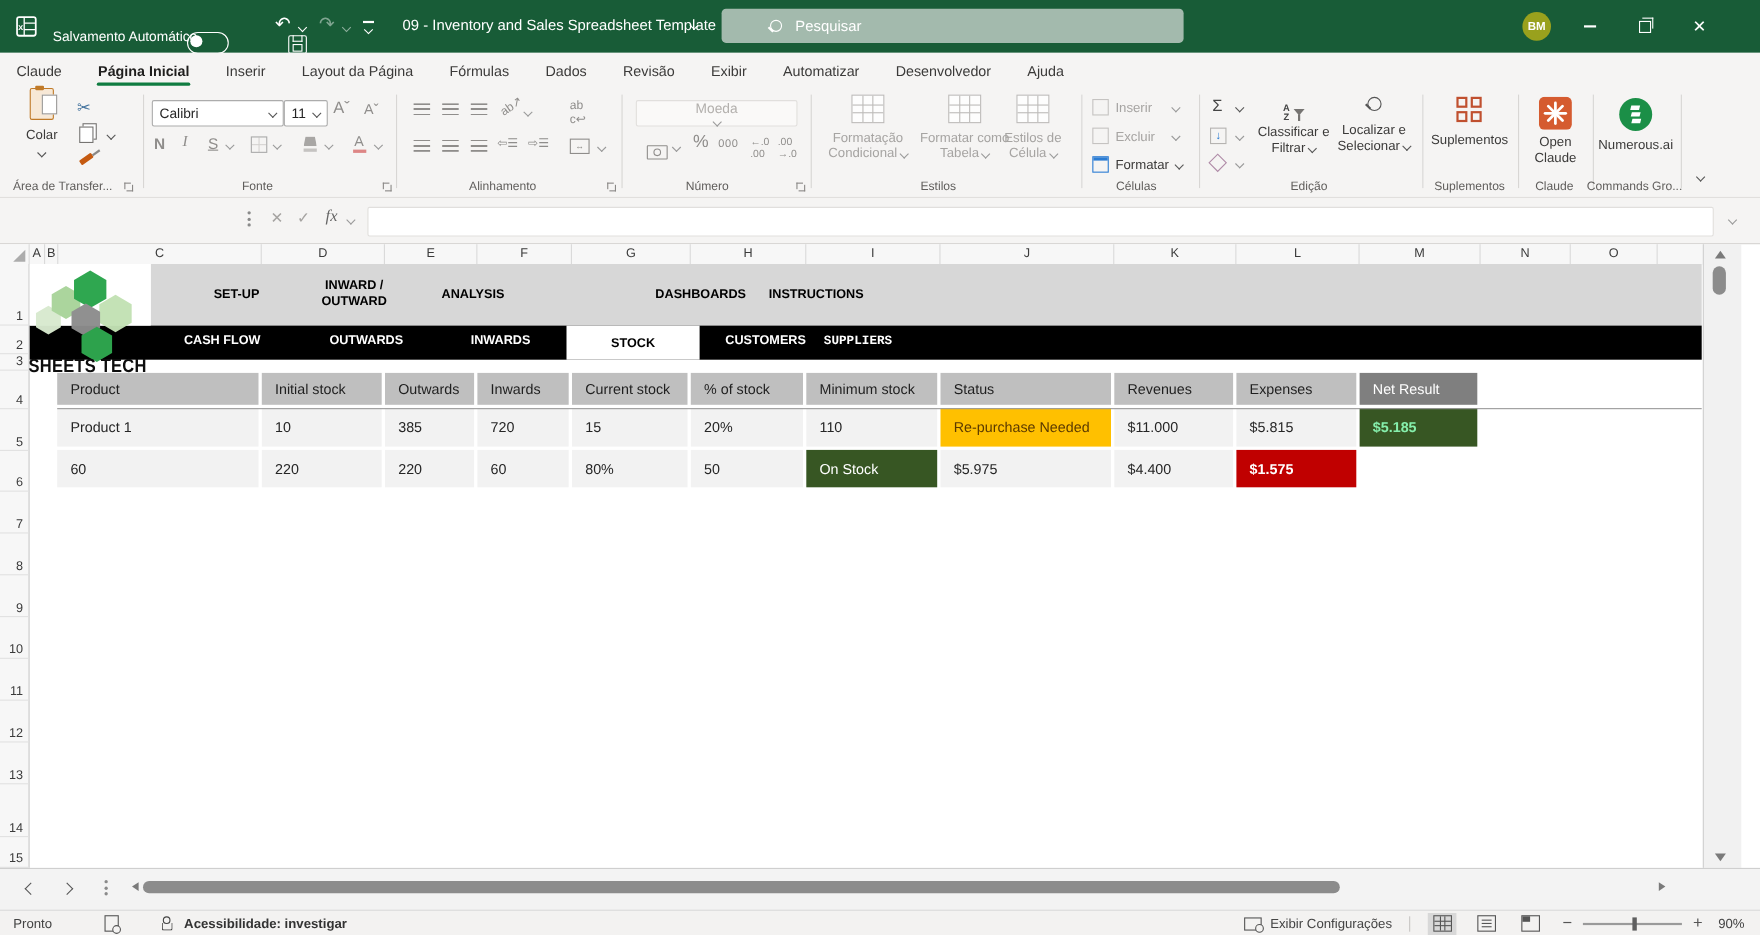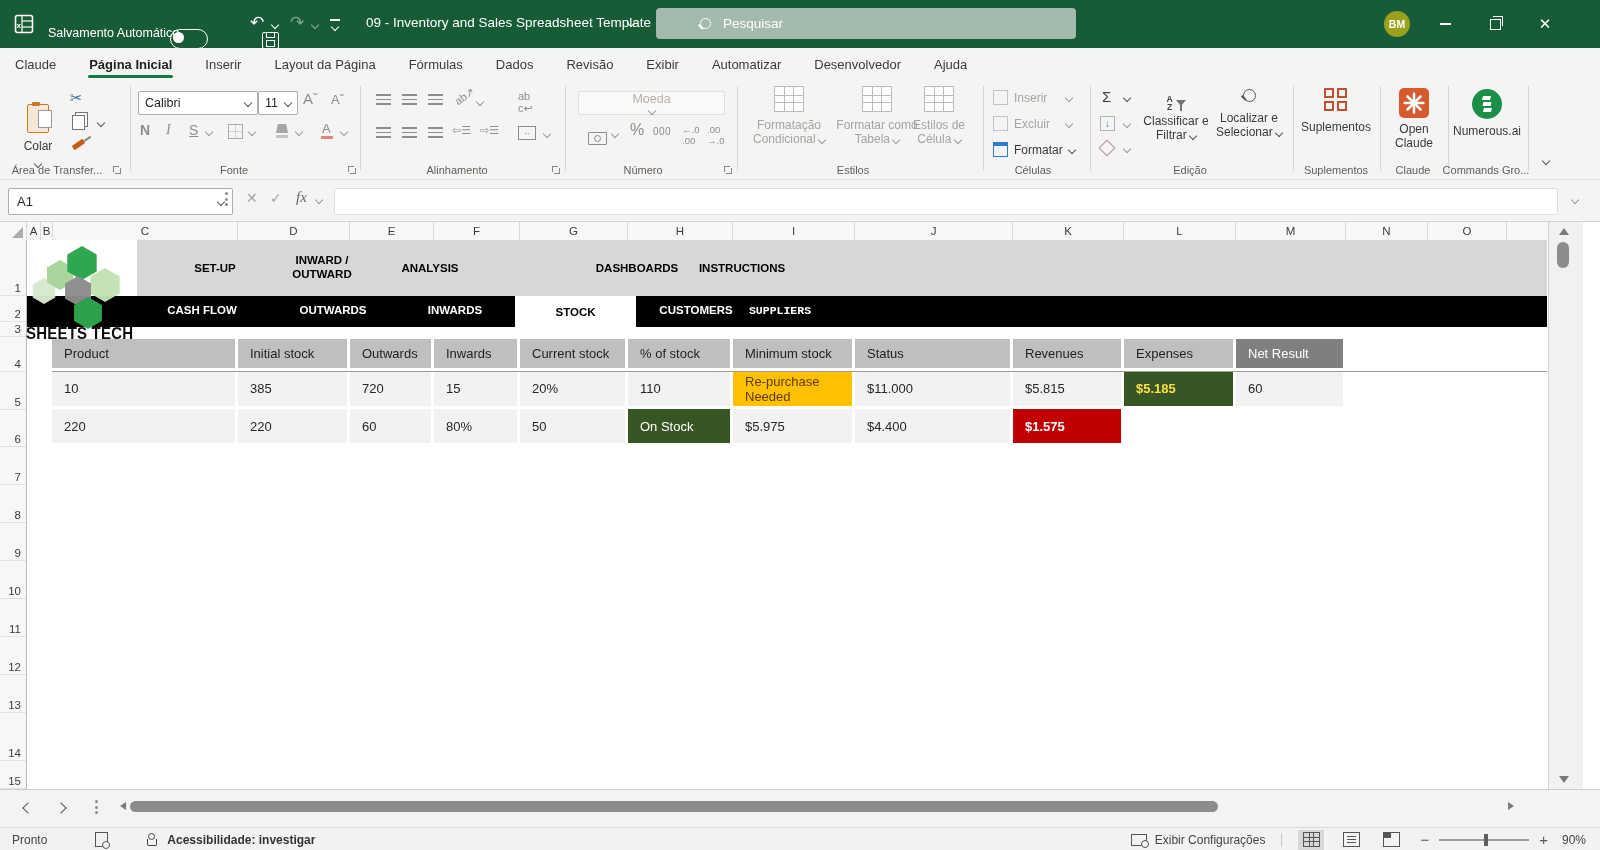--- a/index.html
+++ b/index.html
@@ -213,21 +213,21 @@
       <div class="gsep" style="left:360px;"></div>
     <div class="gsep" style="left:565px;"></div>
       <div class="gsep" style="left:737px;"></div>
     <div class="gsep" style="left:983px;"></div>
       <div class="gsep" style="left:1090px;"></div>
     <div class="gsep" style="left:1293px;"></div>
       <div class="gsep" style="left:1380px;"></div>
     <div class="gsep" style="left:1448px;"></div>
       <div class="gsep" style="left:1528px;"></div>
 
-    <div class="abs" style="left:16px;top:24px;width:44px;text-align:center;">
+    <div class="abs" style="left:16px;top:0;width:44px;text-align:center;">
       <div class="clipico" style="margin:0 auto;"></div>
       <div class="rlbl" style="margin-top:6px;">Colar</div>
       <span class="cv g"></span>
     </div>
     <span class="abs" style="left:70px;top:9px;font-size:15px;color:#41719C;">✂</span>
     <div class="abs" style="left:72px;top:35px;width:11px;height:13px;border:1.3px solid #767472;background:#fff;box-shadow:3px -3px 0 -1px #fff,3px -3px 0 0 #767472;"></div>
     <span class="abs cv g" style="left:98px;top:40px;"></span>
     <div class="abs brush" style="left:72px;top:62px;"></div>
     <span class="glabel" style="left:57px;">Área de Transfer...</span>
     <span class="launch" style="left:113px;"></span>
@@ -373,24 +373,20 @@
             <rect x="18" y="20" width="8" height="4"></rect>
         </g>
       </svg>
       <div class="rlbl" style="margin-top:4px;">Numerous.ai</div>
     </div>
     <span class="glabel" style="left:1486px;">Commands Gro...</span>
     <span class="abs cv g" style="left:1543px;top:78px;"></span>
   </div>
 
   <div class="abs fbar">
-    <div class="namebox">
-      <span>A1</span>
-        <span class="cv g"></span>
-    </div>
     <div class="abs dots3" style="left:225px;top:12px;">
         <i></i>
         <i></i>
         <i></i>
       </div>
     <span class="abs" style="left:246px;top:10px;font-size:14px;color:#A6A4A2;">✕</span>
     <span class="abs" style="left:270px;top:10px;font-size:14px;color:#A6A4A2;">✓</span>
     <span class="abs" style="left:296px;top:9px;font-size:15px;font-style:italic;font-family:'Liberation Serif',serif;color:#666;">fx</span>
     <span class="abs cv lt" style="left:316px;top:17px;"></span>
     <div class="fxinput"><span></span></div>
@@ -555,20 +551,23 @@
         <span>Revenues</span>
       </div>
     <div class="h">
         <span>Expenses</span>
       </div>
     <div class="h" style="color: rgb(255, 255, 255); background: rgb(127, 127, 127);">
         <span>Net Result</span>
       </div>
 
     <div class="d">
+        <span>Product 1</span>
+      </div>
+    <div class="d">
         <span>10</span>
       </div>
     <div class="d">
         <span>385</span>
       </div>
     <div class="d">
         <span>720</span>
       </div>
     <div class="d">
         <span>15</span>
@@ -581,21 +580,21 @@
       </div>
     <div class="d" style="background: rgb(255, 192, 0); color: rgb(91, 58, 0);">
         <span>Re-purchase Needed</span>
       </div>
     <div class="d">
         <span>$11.000</span>
       </div>
     <div class="d">
         <span>$5.815</span>
       </div>
-    <div class="d" style="font-weight: 700; background: rgb(55, 86, 35); color: #fde047; text-align: right;">
+    <div class="d" style="font-weight: 700; background: rgb(55, 86, 35); color: #86efac; text-align: right;">
         <span>$5.185</span>
       </div>
 
     <div class="d">
         <span>60</span>
       </div>
     <div class="d">
         <span>220</span>
       </div>
     <div class="d">

